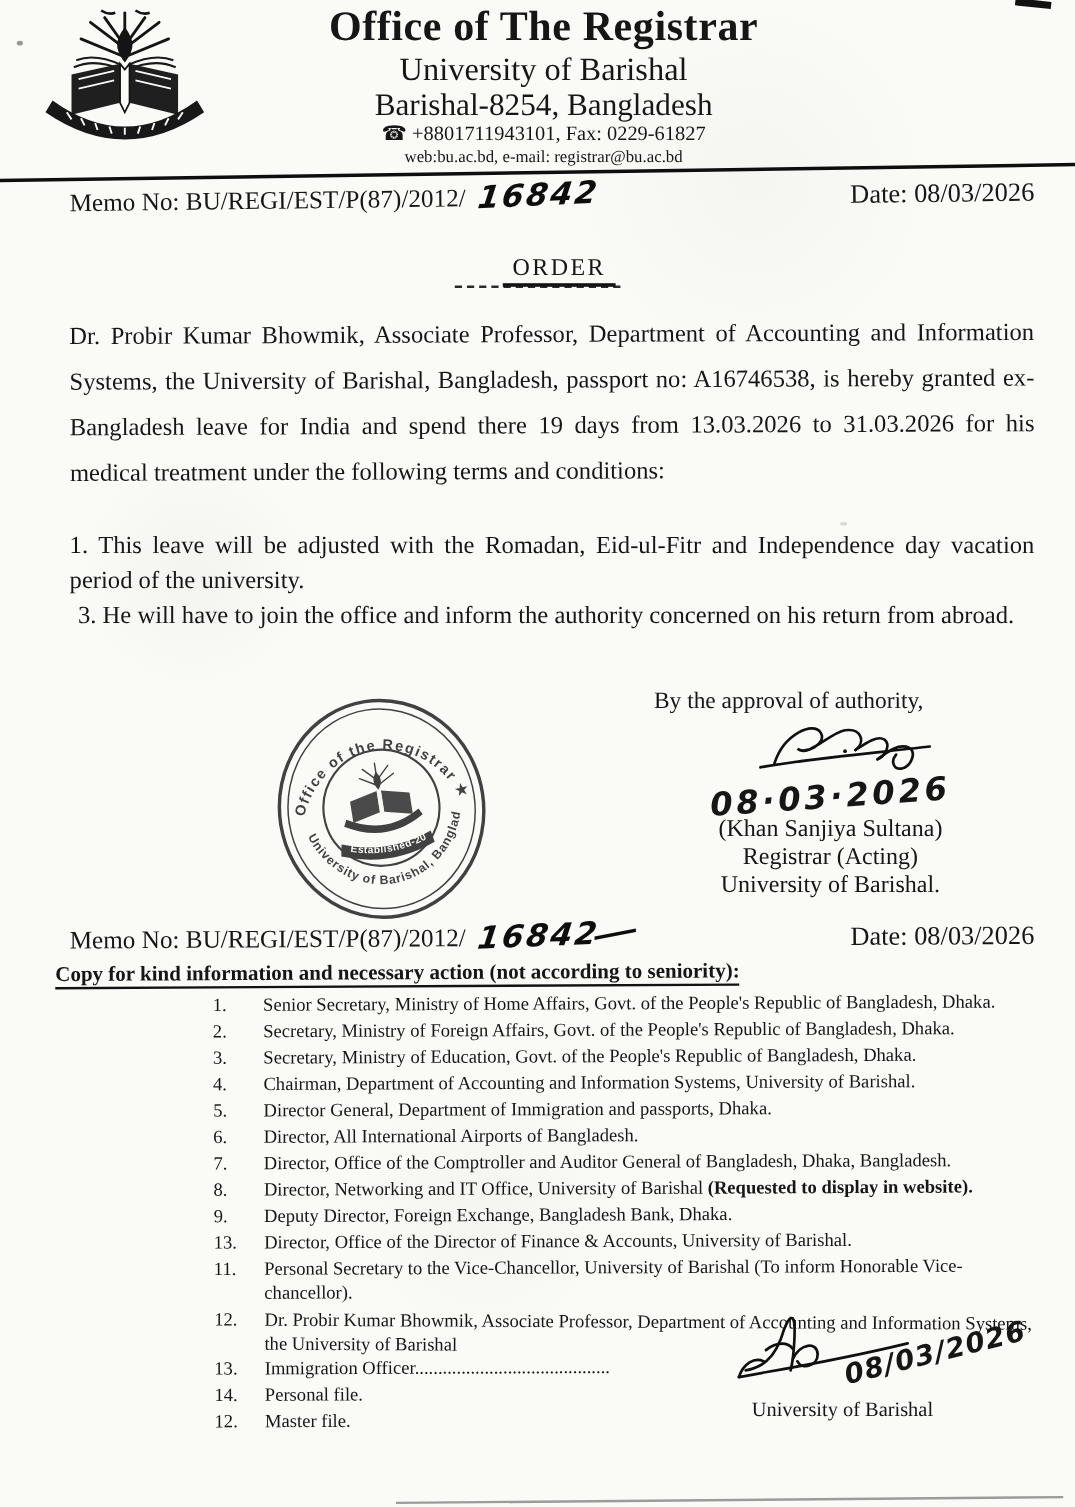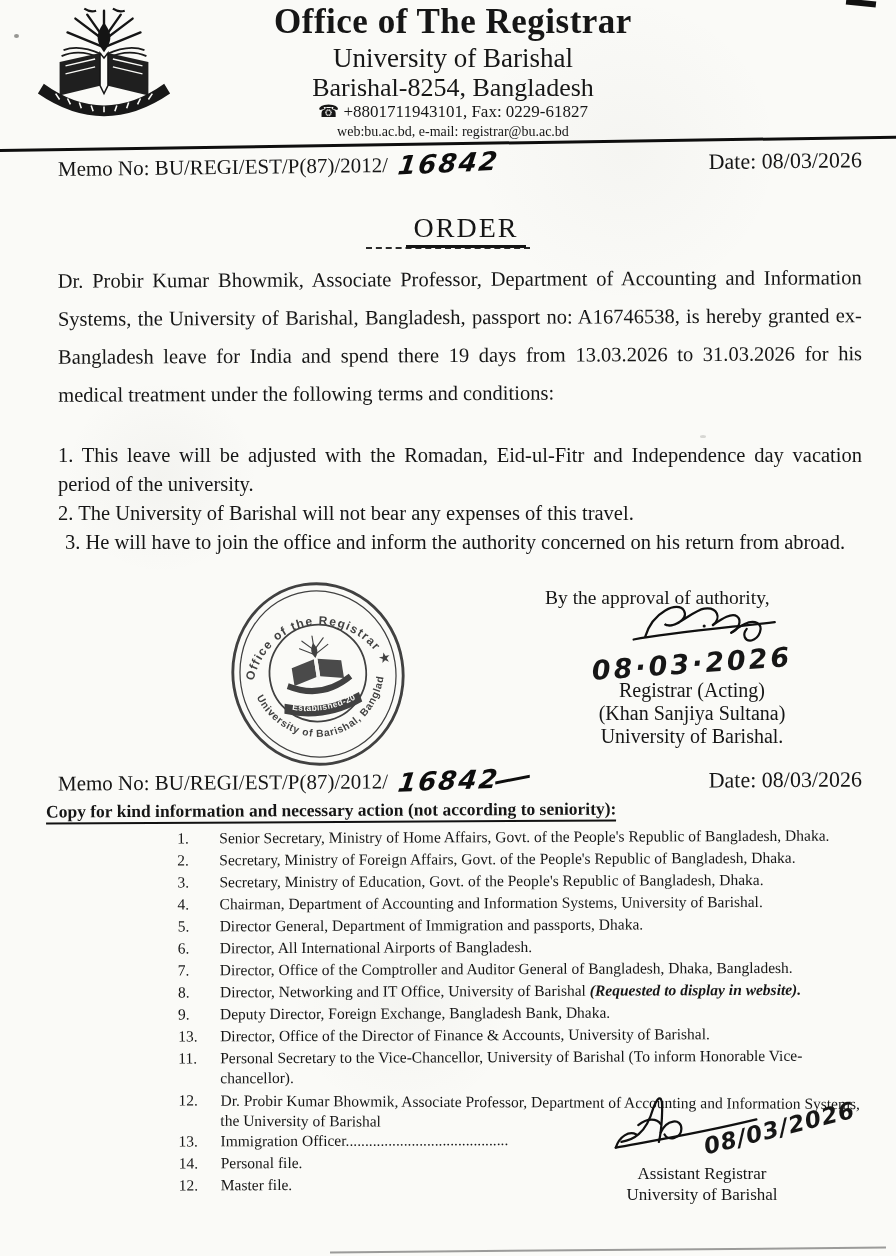--- a/index.html
+++ b/index.html
@@ -34,47 +34,47 @@
   .hand{font-family:"DejaVu Sans", sans-serif; font-style:italic; font-weight:bold; color:#0d0d0d;}
   .memo-num{font-size:26px; margin-left:10px; letter-spacing:2px;
             transform:skewX(-10deg) rotate(-2deg) translateY(-4px); white-space:nowrap;}
   .num-tail{display:inline-block; width:34px; height:2.5px; background:#0d0d0d;
             transform:rotate(-9deg) translateY(-7px); margin-left:-2px;}
   .memo-date{margin-left:auto; font-size:22px; white-space:nowrap;}
 
   
   .order-wrap{top:212px; left:0; width:100%; text-align:center;}
   .order-outer{display:inline-block; border-bottom:2px dashed #2b2b2b; padding:0 4px 3px;}
-  .order-inner{font-size:28px; letter-spacing:2px; border-bottom:3px solid #141414; padding:0 8px 2px;margin-left:36px;}
+  .order-inner{font-size:20px; letter-spacing:2px; border-bottom:3px solid #141414; padding:0 8px 2px;margin-left:36px;}
 
   .body-par{top:260px; left:58px; right:34px; font-size:20.5px; line-height:38px;
             text-align:justify; transform:rotate(-0.25deg);}
   .conditions{top:441px; left:58px; right:34px; font-size:20.5px; line-height:29px; text-align:justify;}
   .conditions p{margin:0;}
   .conditions p.pad{padding-left:7px;}
 
   
-  .approval-line{top:587px; left:545px; font-size:19.5px;}
+  .approval-line{top:574px; left:545px; font-size:19.5px;}
   .approval-block{top:596px; left:552px; width:280px; text-align:center;}
   .sig-top{width:168px; height:58px; margin-left:36px;}
   .hand-date1{font-size:27px; letter-spacing:3px; transform:rotate(-4deg);
               margin-top:-10px; font-family:"DejaVu Sans", sans-serif; font-style:italic; font-weight:bold;}
   .typed{font-size:20px; line-height:23px;}
   .seal{top:580px; left:224px; width:188px; height:188px; transform:rotate(-9deg); opacity:.9;}
 
   
   .copy-heading{top:800px; left:46px; font-size:17.5px; font-weight:bold;
                 transform:rotate(-0.3deg);}
   .copy-heading span{border-bottom:2px solid #121212; padding-bottom:1px;}
   .dist-list{top:827px; left:178px; right:24px; font-size:15.5px; transform:rotate(-0.25deg);}
   .item{display:flex; margin-bottom:2.5px; line-height:19.5px;}
   .item .num{width:42px; flex:none;}
   .item .itext{flex:1;}
   .item.tilt{transform:rotate(0.55deg); transform-origin:left center;}
-  .ital{font-style:italic; font-weight:600;text-align:right;}
+  .ital{font-weight:600;text-align:right;}
 
   
   .sig-block{top:1093px; left:552px; width:300px; text-align:center;}
   .sig-bottom{width:150px; height:66px; margin-left:-30px;}
   .hand-date2{position:absolute; left:150px; top:22px; font-size:23px; letter-spacing:1px;
               transform:rotate(-14deg); font-family:"DejaVu Sans", sans-serif;
               font-style:italic; font-weight:bold; white-space:nowrap;}
   .sig-name{font-size:17.5px; font-weight:bold; line-height:21px; margin-top:-8px;}
   .sig-line{font-size:17px; line-height:21px;}
 
@@ -134,39 +134,38 @@
   </div>
 
   <div class="abs order-wrap">
     <span class="order-outer"><span class="order-inner">ORDER</span></span>
   </div>
 
   <div class="abs body-par">Dr. Probir Kumar Bhowmik, Associate Professor, Department of Accounting and Information Systems, the University of Barishal, Bangladesh, passport no: A16746538, is hereby granted ex-Bangladesh leave for India and spend there 19 days from 13.03.2026 to 31.03.2026 for his medical treatment under the following terms and conditions:</div>
 
   <div class="abs conditions">
     <p>1. This leave will be adjusted with the Romadan, Eid-ul-Fitr and Independence day vacation period of the university.</p>
-    <p>2. The University of Barishal will not bear any expenses of this travel.</p>
     <p class="pad">3. He will have to join the office and inform the authority concerned on his return from abroad.</p>
   </div>
 
   <div class="abs approval-line">By the approval of authority,</div>
 
   <div class="abs approval-block">
     <svg class="sig-top" viewBox="0 0 170 60">
       <g stroke="#101010" stroke-width="2.3" fill="none" stroke-linecap="round">
         <path d="M18,42 C26,16 52,5 58,15 C64,25 44,34 38,29 C47,37 66,15 79,13 C93,11 97,23 88,30"></path>
         <path d="M88,30 C97,24 107,17 113,21 C119,26 113,36 107,38"></path>
         <path d="M107,38 C116,31 126,24 134,28 C141,32 136,44 128,46 C121,47 118,40 123,34"></path>
         <path d="M6,45 C42,38 100,33 152,27"></path>
         <circle cx="79" cy="31" r="1.6" fill="#101010" stroke="none"></circle>
       </g>
     </svg>
     <div class="hand-date1">08·03·2026</div>
+    <div class="typed">(Khan Sanjiya Sultana)</div>
     <div class="typed">Registrar (Acting)</div>
-    <div class="typed">(Khan Sanjiya Sultana)</div>
     <div class="typed">University of Barishal.</div>
   </div>
 
   <svg class="abs seal" viewBox="0 0 200 210">
     <g stroke="#2e2e2e" fill="none">
       <ellipse cx="100" cy="105" rx="95" ry="101" stroke-width="3.2"></ellipse>
       <ellipse cx="100" cy="105" rx="87" ry="93" stroke-width="1.4"></ellipse>
       <circle cx="100" cy="104" r="54" stroke-width="2"></circle>
     </g>
     <defs>
@@ -275,21 +274,20 @@
     <svg class="sig-bottom" viewBox="0 0 160 70">
       <g stroke="#101010" stroke-width="2.4" fill="none" stroke-linecap="round">
         <path d="M10,52 C22,50 36,44 44,16 C47,8 50,4 52,6 C55,10 53,40 50,52"></path>
         <path d="M28,34 C38,26 48,27 52,33"></path>
         <path d="M52,42 C58,28 74,26 74,38 C74,48 60,52 56,44"></path>
         <path d="M4,58 C36,52 88,44 154,28"></path>
         <path d="M4,58 C8,46 18,40 26,44"></path>
       </g>
     </svg>
     <div class="hand-date2">08/03/2026</div>
-    <div class="sig-line">Assistant Registrar</div>
     <div class="sig-line">University of Barishal</div>
   </div>
 
   <div class="abs bottom-line"></div>
   <div class="speck" style="left:14px;top:34px;width:5px;height:4px;"></div>
   <div class="speck" style="left:700px;top:435px;width:6px;height:3px;opacity:.35;"></div>
 
 </div>
 
 </body></html>

